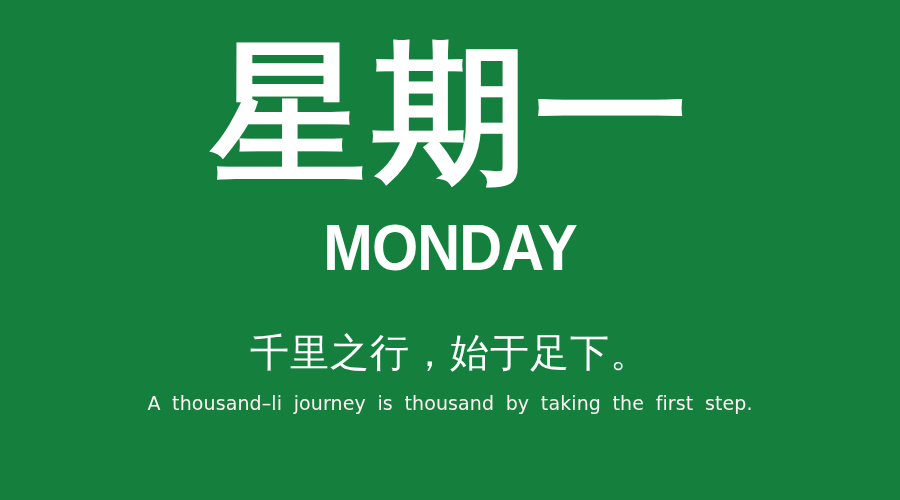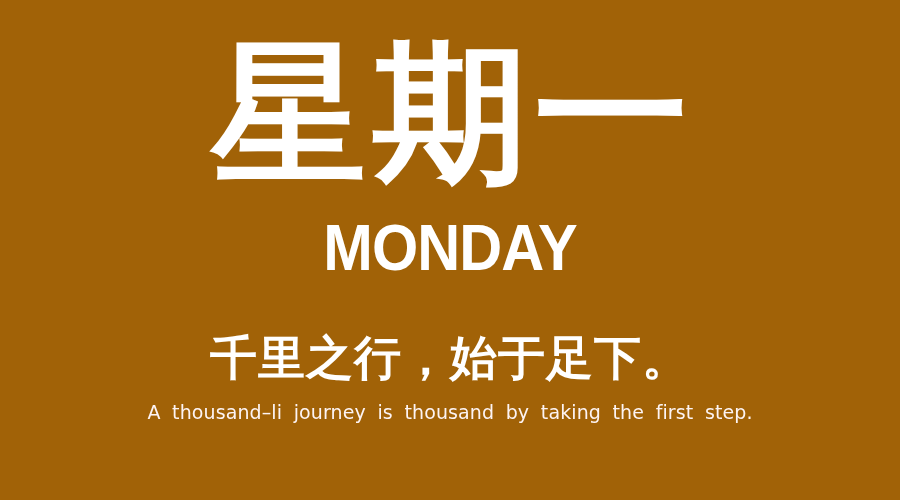--- a/index.html
+++ b/index.html
@@ -13,21 +13,21 @@
     height: 500px;
     overflow: hidden;
     background: #ec4f4f;
     font-family: "Liberation Sans", "DejaVu Sans", sans-serif;
   }
 
   .card {
     position: relative;
     width: 900px;
     height: 500px;
-    background: #a16207;
+    background: #15803d;
     box-sizing: border-box;
     overflow: hidden;
   }
 
   
 
   .day-block {
     position: absolute;
     left: 0;
     top: 0;
@@ -74,22 +74,22 @@
     position: absolute;
     left: 0;
     top: 330px;
     width: 900px;
     text-align: center;
   }
 
   .quote-cjk {
     color: #ffffff;
     font-family: "DejaVu Sans", "Liberation Sans", sans-serif;
-    font-size: 47px;
-    font-weight: 700;
+    font-size: 39px;
+    font-weight: 400;
     line-height: 1.18;
     letter-spacing: 1px;
     white-space: nowrap;
   }
 
   .quote-en {
     margin-top: 16px;
     color: #fdf4f4;
     font-family: "DejaVu Sans", "Liberation Sans", sans-serif;
     font-size: 19px;

